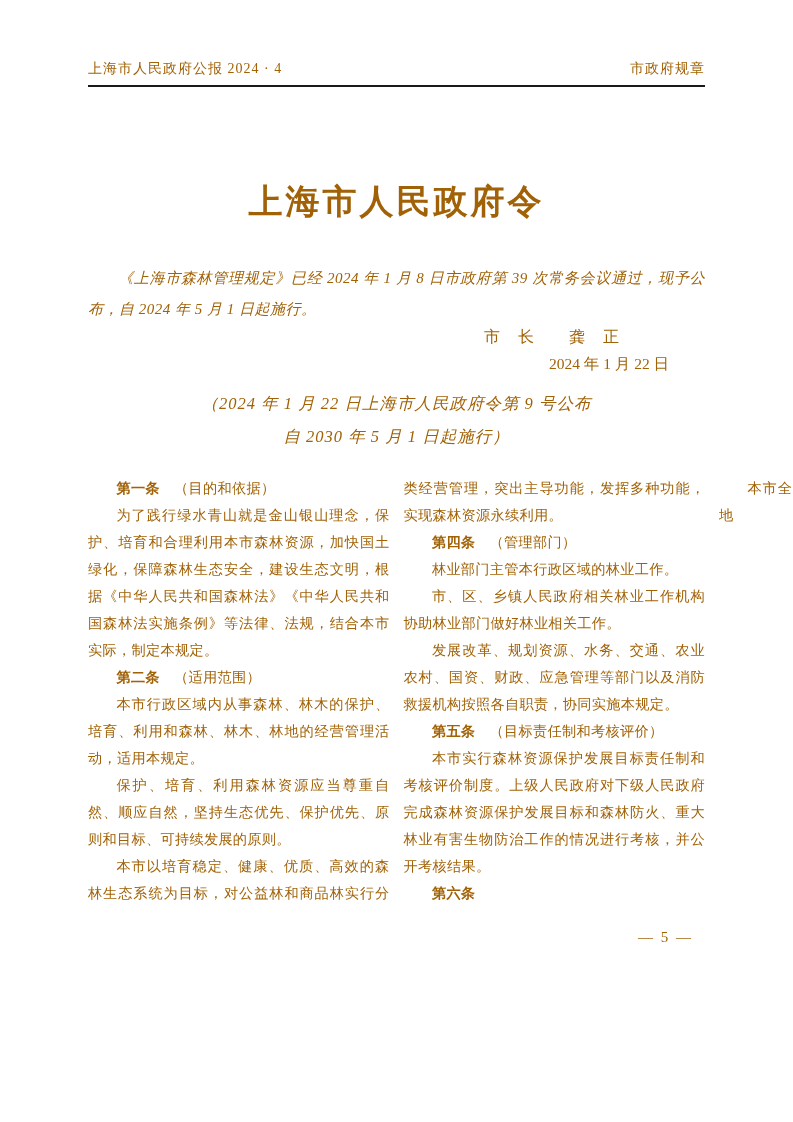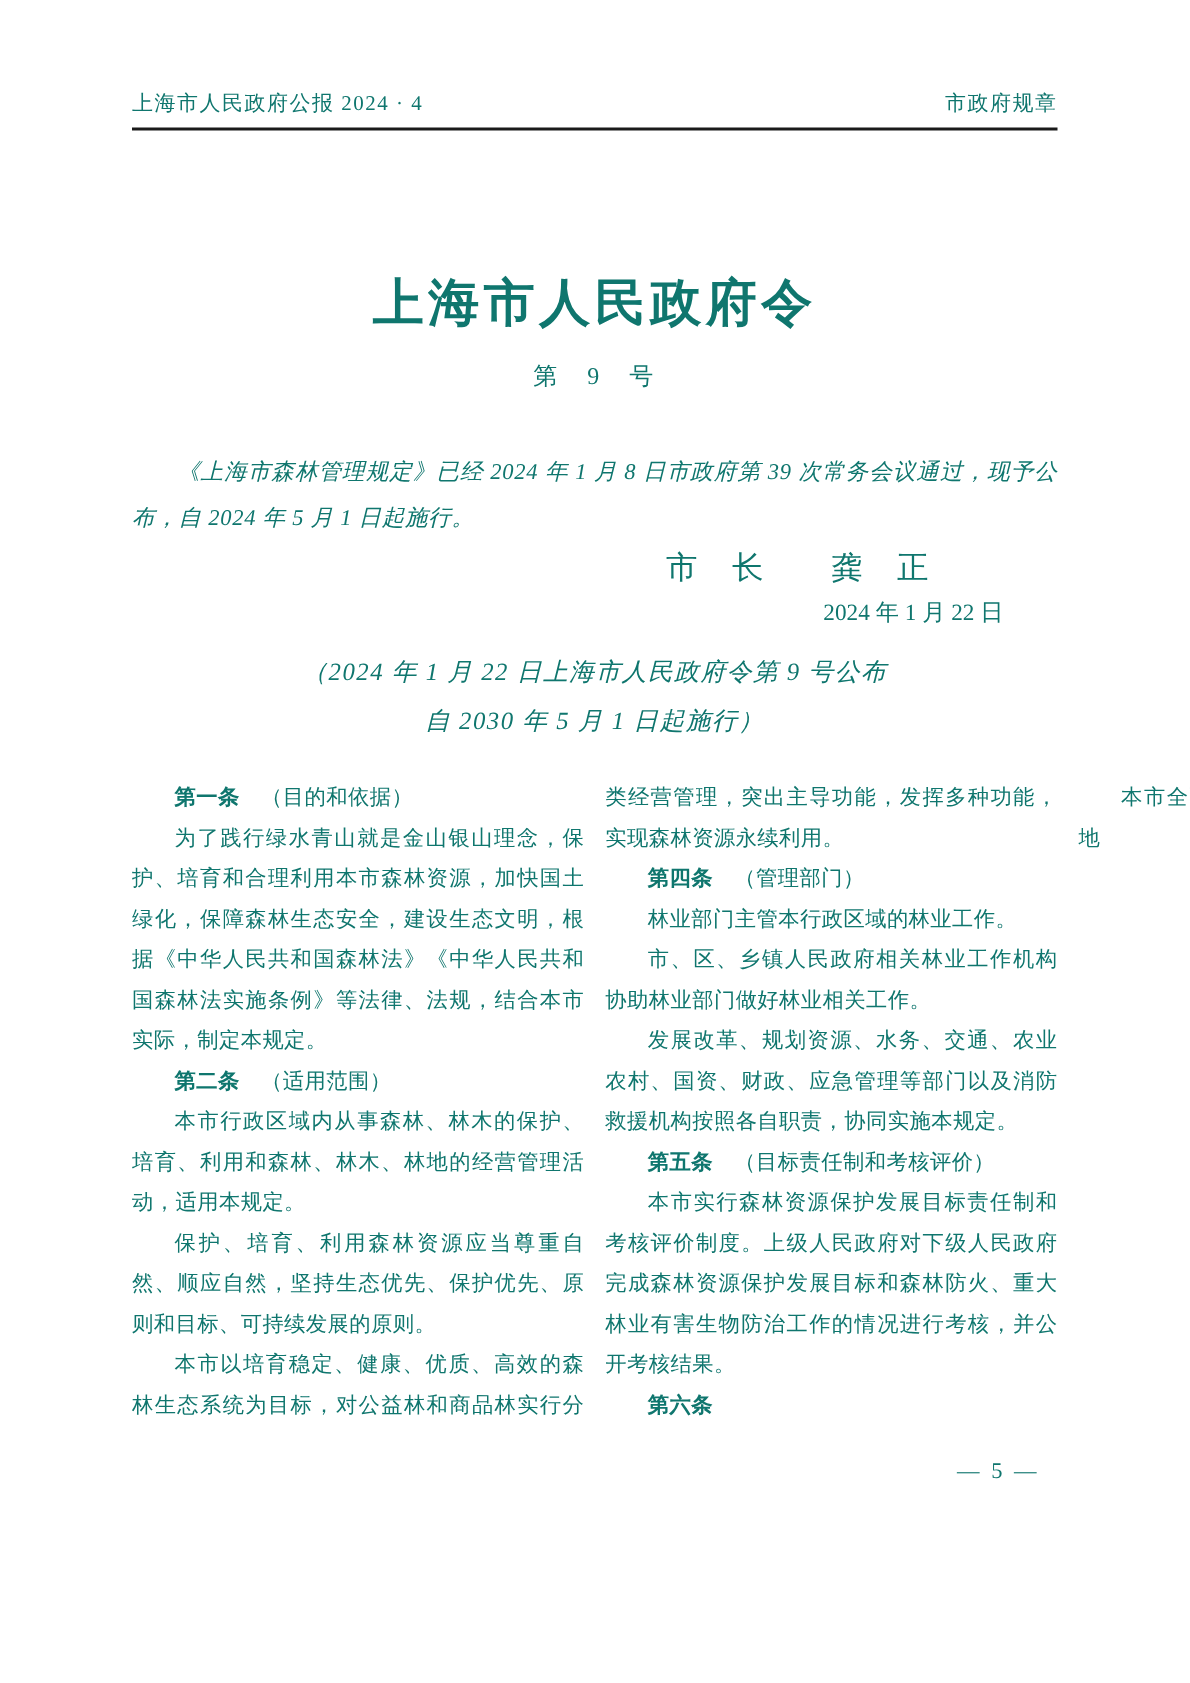--- a/index.html
+++ b/index.html
@@ -1,35 +1,35 @@
 <!DOCTYPE html>
 <html><head>
 <meta charset="utf-8">
 <style>
   html,body{margin:0;padding:0;background:#ffffff;}
   .page{
     width:793px;height:1122px;box-sizing:border-box;
     padding:0 88px;position:relative;overflow:hidden;background:#ffffff;
-    font-family:"Liberation Serif","DejaVu Serif",serif;color:#0f766e;
+    font-family:"Liberation Serif","DejaVu Serif",serif;color:#a16207;
   }
   .header-row{
     display:flex;justify-content:space-between;align-items:baseline;
     padding-top:60px;font-size:14px;letter-spacing:1px;
   }
   .header-rule{border-bottom:2px solid #1a1a1a;margin-top:7px;}
   .decree-title{
     margin:92px 0 0;text-align:center;
     font-size:34px;font-weight:700;letter-spacing:3px;
   }
   .decree-number{margin-top:16px;text-align:center;font-size:16px;letter-spacing:2px;}
   .preamble{
     margin:38px 0 0;font-size:15px;line-height:31px;
     text-align:justify;text-justify:inter-character;text-indent:2em;letter-spacing:0.5px;font-style:italic;
   }
-  .sig-name{margin-top:2px;text-align:right;padding-right:85px;font-size:21px;letter-spacing:1px;}
+  .sig-name{margin-top:2px;text-align:right;padding-right:85px;font-size:16px;letter-spacing:1px;}
   .sig-date{margin-top:6px;text-align:right;padding-right:36px;font-size:15.5px;}
   .reg-title{
     margin:38px 0 0;text-align:center;
     font-size:27px;font-weight:700;letter-spacing:3px;
   }
   .reg-subtitle{
     margin-top:12px;text-align:center;font-size:16.5px;line-height:33px;
     font-style:italic;letter-spacing:1px;
   }
   .articles{
@@ -49,21 +49,20 @@
 
 <div class="page">
 
   <div class="header-row">
     <span>上海市人民政府公报 2024 · 4</span>
     <span>市政府规章</span>
   </div>
   <div class="header-rule"></div>
 
   <h1 class="decree-title">上海市人民政府令</h1>
-  <div class="decree-number">第　9　号</div>
 
   <p class="preamble">《上海市森林管理规定》已经 2024 年 1 月 8 日市政府第 39 次常务会议通过，现予公布，自 2024 年 5 月 1 日起施行。</p>
 
   <div class="sig-name">市　长　　龚　正</div>
   <div class="sig-date">2024 年 1 月 22 日</div>
 
   <div class="reg-subtitle">
     <div>（2024 年 1 月 22 日上海市人民政府令第 9 号公布</div>
     <div>自 2030 年 5 月 1 日起施行）</div>
   </div>

